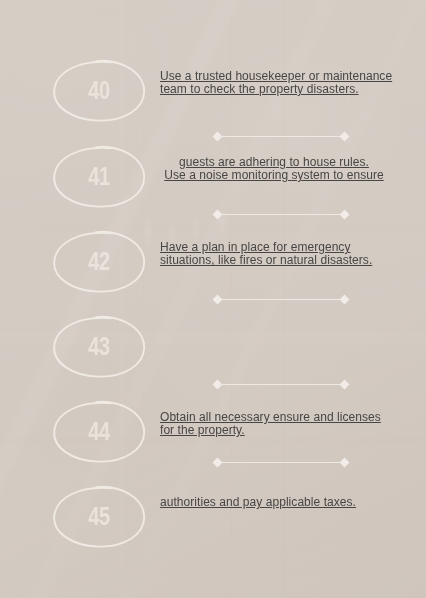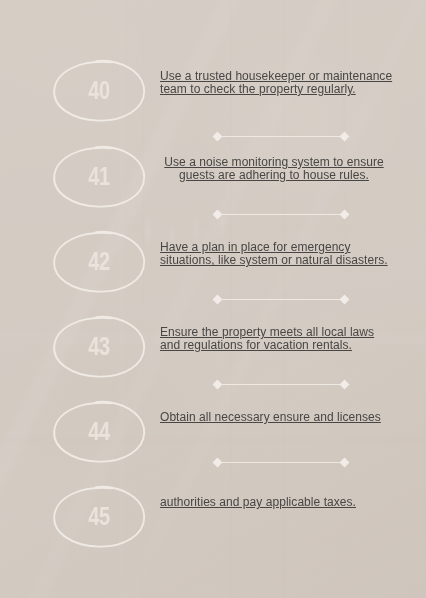--- a/index.html
+++ b/index.html
@@ -183,68 +183,65 @@
   <div id="rows">
       <div class="row" style="top: 58px;">
         <div class="badge">
           <svg viewBox="0 0 96 64">
             <path d="M60 4.2 C28 1.5 5.5 14 3.3 31.5 C1.2 48.5 21 61.8 47 62.6 C73.5 63.4 93 50.5 93.2 33.5 C93.4 18 78 6 58.5 3.2 C55 2.7 49.5 2.6 45 3.3" fill="none" stroke="#efeae4" stroke-width="1.9" stroke-linecap="round"></path>
           </svg>
           <div class="badge-num">40</div>
         </div>
         <div class="copy">
           <span class="line">Use a trusted housekeeper or maintenance</span>
-          <span class="line">team to check the property regularly.</span>
+          <span class="line">team to check the property disasters.</span>
         </div>
       </div>
       <div class="row" style="top: 144px; text-align: center;">
         <div class="badge">
           <svg viewBox="0 0 96 64">
             <path d="M60 4.2 C28 1.5 5.5 14 3.3 31.5 C1.2 48.5 21 61.8 47 62.6 C73.5 63.4 93 50.5 93.2 33.5 C93.4 18 78 6 58.5 3.2 C55 2.7 49.5 2.6 45 3.3" fill="none" stroke="#efeae4" stroke-width="1.9" stroke-linecap="round"></path>
           </svg>
           <div class="badge-num">41</div>
         </div>
         <div class="copy">
+          <span class="line">guests are adhering to house rules.</span>
           <span class="line">Use a noise monitoring system to ensure</span>
-          <span class="line">guests are adhering to house rules.</span>
         </div>
       </div>
       <div class="row" style="top: 229px;">
         <div class="badge">
           <svg viewBox="0 0 96 64">
             <path d="M60 4.2 C28 1.5 5.5 14 3.3 31.5 C1.2 48.5 21 61.8 47 62.6 C73.5 63.4 93 50.5 93.2 33.5 C93.4 18 78 6 58.5 3.2 C55 2.7 49.5 2.6 45 3.3" fill="none" stroke="#efeae4" stroke-width="1.9" stroke-linecap="round"></path>
           </svg>
           <div class="badge-num">42</div>
         </div>
         <div class="copy">
           <span class="line">Have a plan in place for emergency</span>
-          <span class="line">situations, like system or natural disasters.</span>
+          <span class="line">situations, like fires or natural disasters.</span>
         </div>
       </div>
       <div class="row" style="top: 314px;">
         <div class="badge">
           <svg viewBox="0 0 96 64">
             <path d="M60 4.2 C28 1.5 5.5 14 3.3 31.5 C1.2 48.5 21 61.8 47 62.6 C73.5 63.4 93 50.5 93.2 33.5 C93.4 18 78 6 58.5 3.2 C55 2.7 49.5 2.6 45 3.3" fill="none" stroke="#efeae4" stroke-width="1.9" stroke-linecap="round"></path>
           </svg>
           <div class="badge-num">43</div>
         </div>
-        <div class="copy">
-          <span class="line">Ensure the property meets all local laws</span>
-          <span class="line">and regulations for vacation rentals.</span>
-        </div>
       </div>
       <div class="row" style="top: 399px;">
         <div class="badge">
           <svg viewBox="0 0 96 64">
             <path d="M60 4.2 C28 1.5 5.5 14 3.3 31.5 C1.2 48.5 21 61.8 47 62.6 C73.5 63.4 93 50.5 93.2 33.5 C93.4 18 78 6 58.5 3.2 C55 2.7 49.5 2.6 45 3.3" fill="none" stroke="#efeae4" stroke-width="1.9" stroke-linecap="round"></path>
           </svg>
           <div class="badge-num">44</div>
         </div>
         <div class="copy">
           <span class="line">Obtain all necessary ensure and licenses</span>
+          <span class="line">for the property.</span>
         </div>
       </div>
       <div class="row" style="top: 484px;">
         <div class="badge">
           <svg viewBox="0 0 96 64">
             <path d="M60 4.2 C28 1.5 5.5 14 3.3 31.5 C1.2 48.5 21 61.8 47 62.6 C73.5 63.4 93 50.5 93.2 33.5 C93.4 18 78 6 58.5 3.2 C55 2.7 49.5 2.6 45 3.3" fill="none" stroke="#efeae4" stroke-width="1.9" stroke-linecap="round"></path>
           </svg>
           <div class="badge-num">45</div>
         </div>
         <div class="copy">

